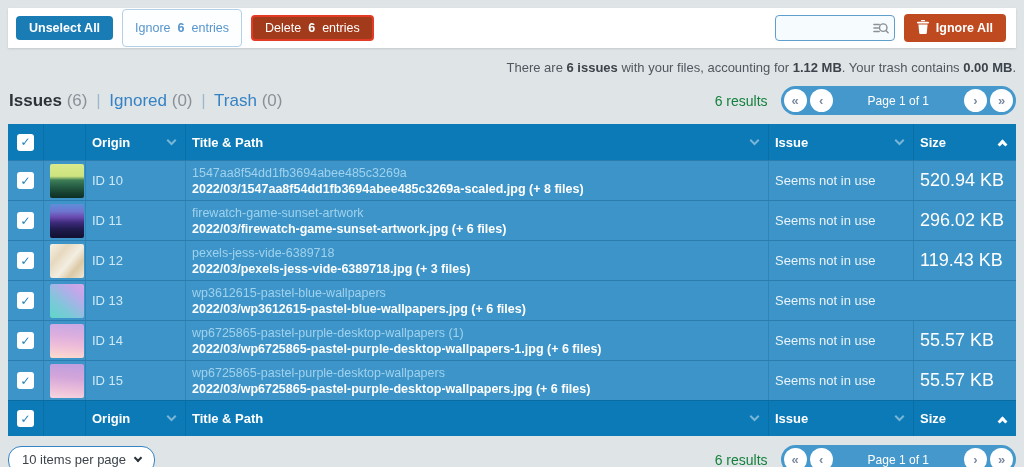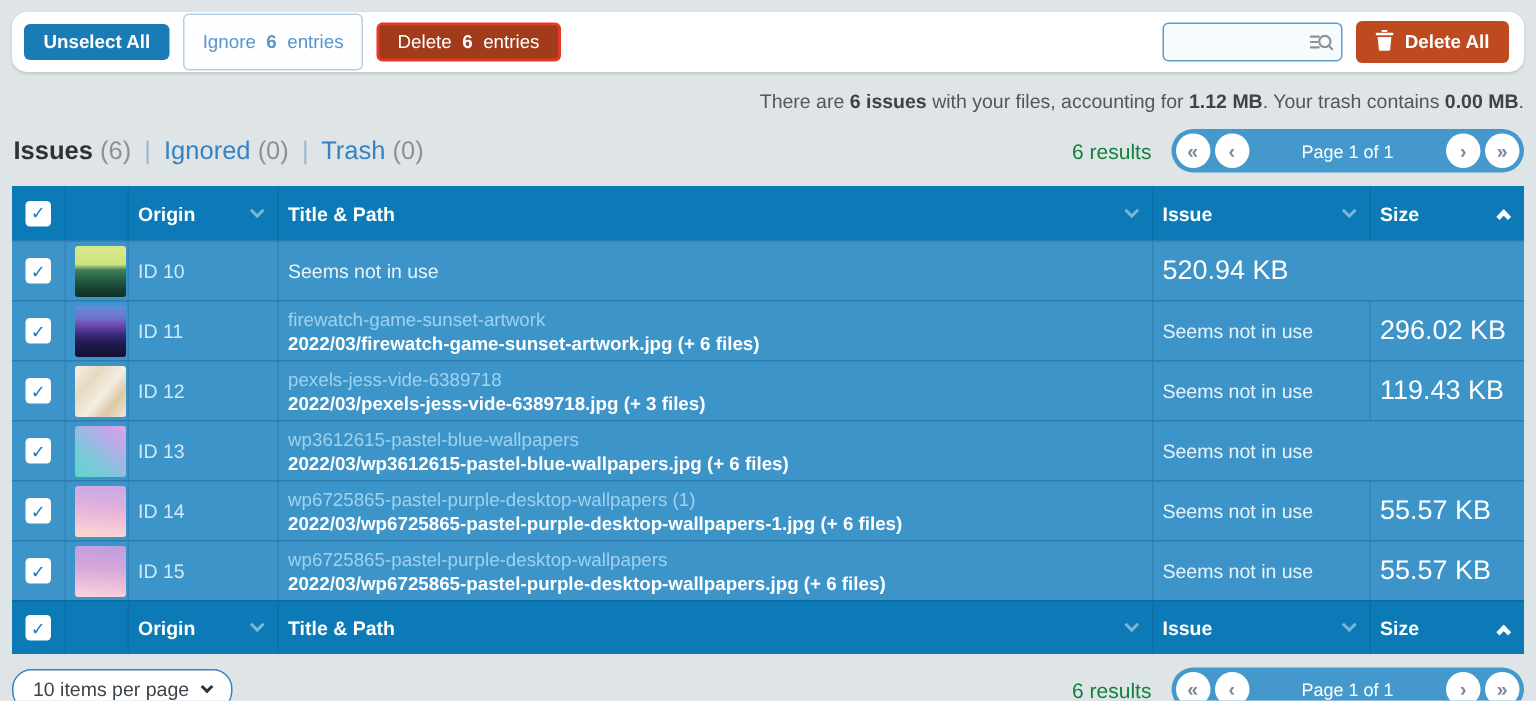--- a/index.html
+++ b/index.html
@@ -6,21 +6,21 @@
   html,body { width:1024px; height:467px; overflow:hidden; }
   body {
     background:#dfe4e7;
     font-family:"Liberation Sans","DejaVu Sans",sans-serif;
     padding:8px;
     color:#3c434a;
   }
 
   
   .toolbar {
-    background:#ffffff; border-radius:10px; height:40px;
+    background:#ffffff; border-radius:0; height:40px;
     box-shadow:0 1px 2px rgba(0,0,0,0.12);
     display:flex; align-items:center; justify-content:space-between;
     padding:0 10px 0 8px; margin-bottom:12px;
   }
   .tb-left, .tb-right { display:flex; align-items:center; gap:9px; }
   .btn {
     border:none; border-radius:4px; font-size:12.5px; font-weight:bold;
     padding:6px 13px; cursor:pointer; font-family:inherit; line-height:1;
     display:inline-flex; align-items:center; gap:7px;
   }
@@ -136,21 +136,21 @@
       </span>
     </span>
     <button class="btn btn-deleteall">
       <span>
         <svg width="12" height="14" viewBox="0 0 12 14" fill="#ffffff">
           <rect x="0" y="1.8" width="12" height="1.7" rx="0.8"></rect>
           <rect x="4" y="0" width="4" height="1.3" rx="0.6"></rect>
           <path d="M1.4 4.6h9.2l-0.8 8.3a1.1 1.1 0 0 1-1.1 1H3.3a1.1 1.1 0 0 1-1.1-1z"></path>
         </svg>
       </span>
-      <span>Delete All</span>
+      <span>Ignore All</span>
     </button>
   </div>
 </div>
 
 <p class="stats"><span>There are </span><b>6 issues</b><span> with your files, accounting for </span><b>1.12 MB</b><span>. Your trash contains </span><b>0.00 MB</b><span>.</span></p>
 
 <div class="listbar">
   <div class="tabs">
     <span class="tab-active">Issues</span>
     <span>(6)</span>
@@ -197,20 +197,24 @@
 </div>
 
 <div class="grid-row trow">
   <div class="cell">
       <span class="chk">✓</span>
     </div>
   <div class="cell">
       <span class="thumb thumb1"></span>
     </div>
   <div class="cell origin-id">ID 10</div>
+  <div class="cell titlecell">
+    <span class="row-title">1547aa8f54dd1fb3694abee485c3269a</span>
+    <span class="row-path">2022/03/1547aa8f54dd1fb3694abee485c3269a-scaled.jpg (+ 8 files)</span>
+  </div>
   <div class="cell issue-txt">Seems not in use</div>
   <div class="cell size-txt">520.94 KB</div>
 </div>
 
 <div class="grid-row trow">
   <div class="cell">
       <span class="chk">✓</span>
     </div>
   <div class="cell">
       <span class="thumb thumb2"></span>

